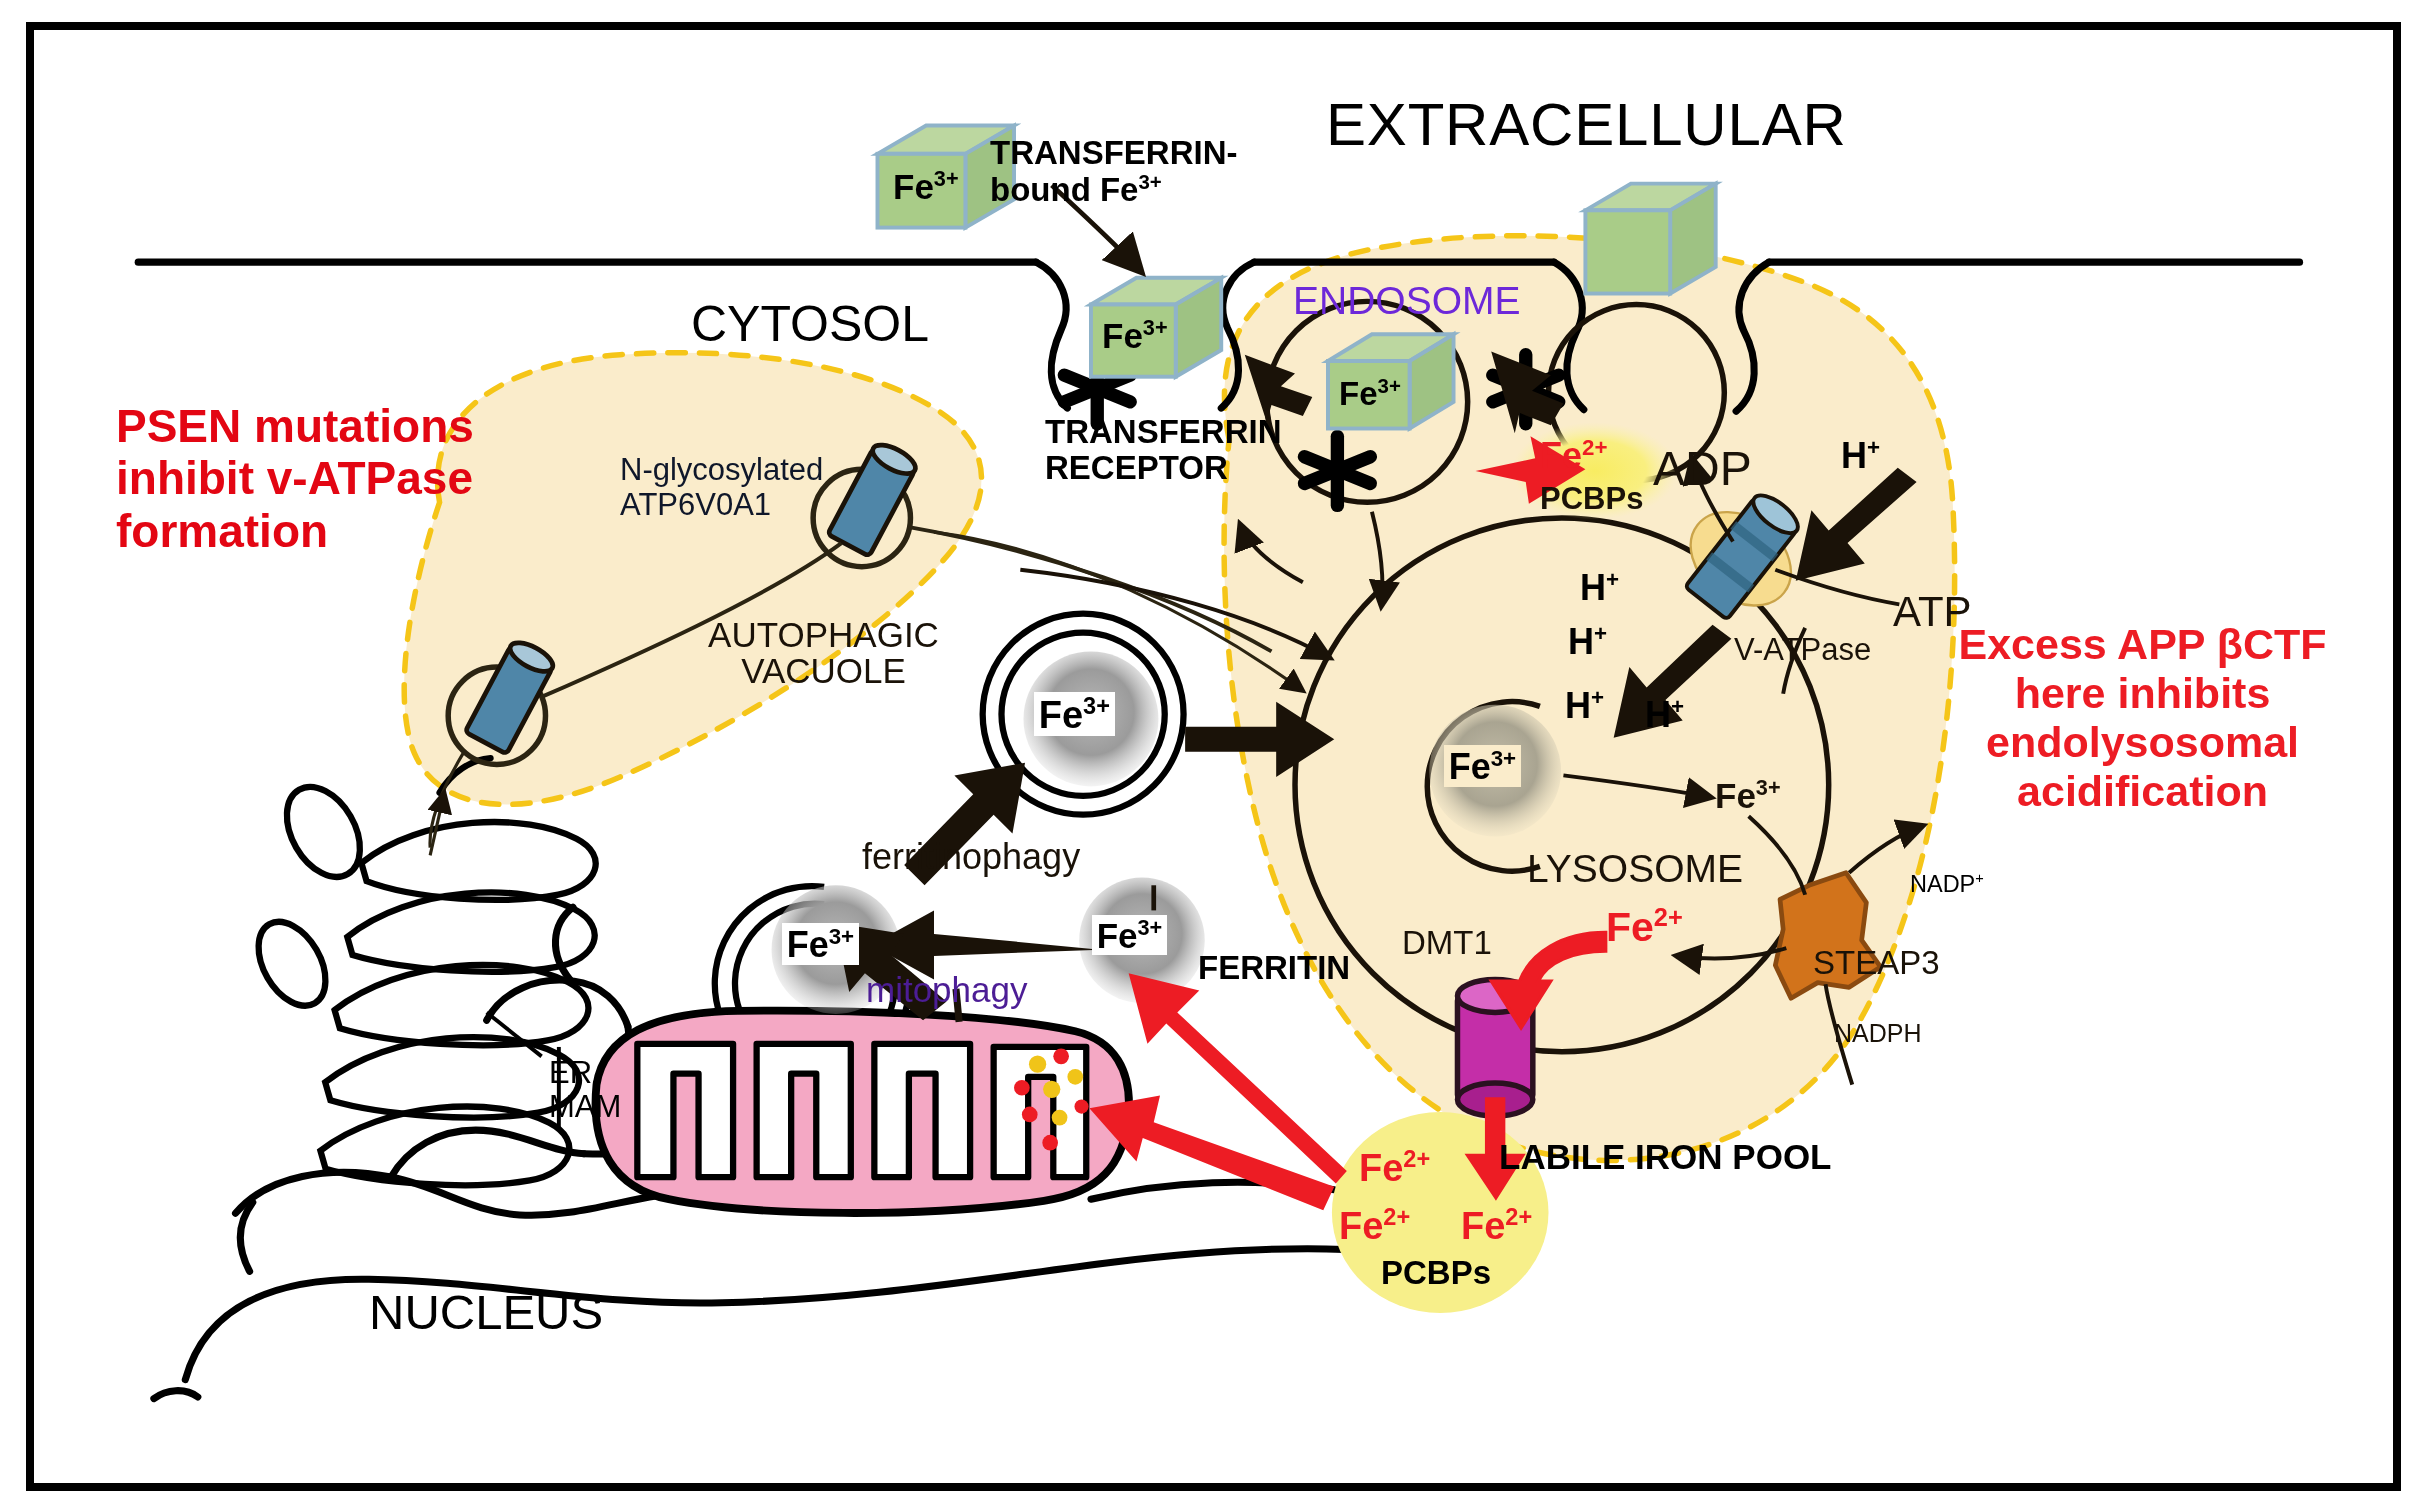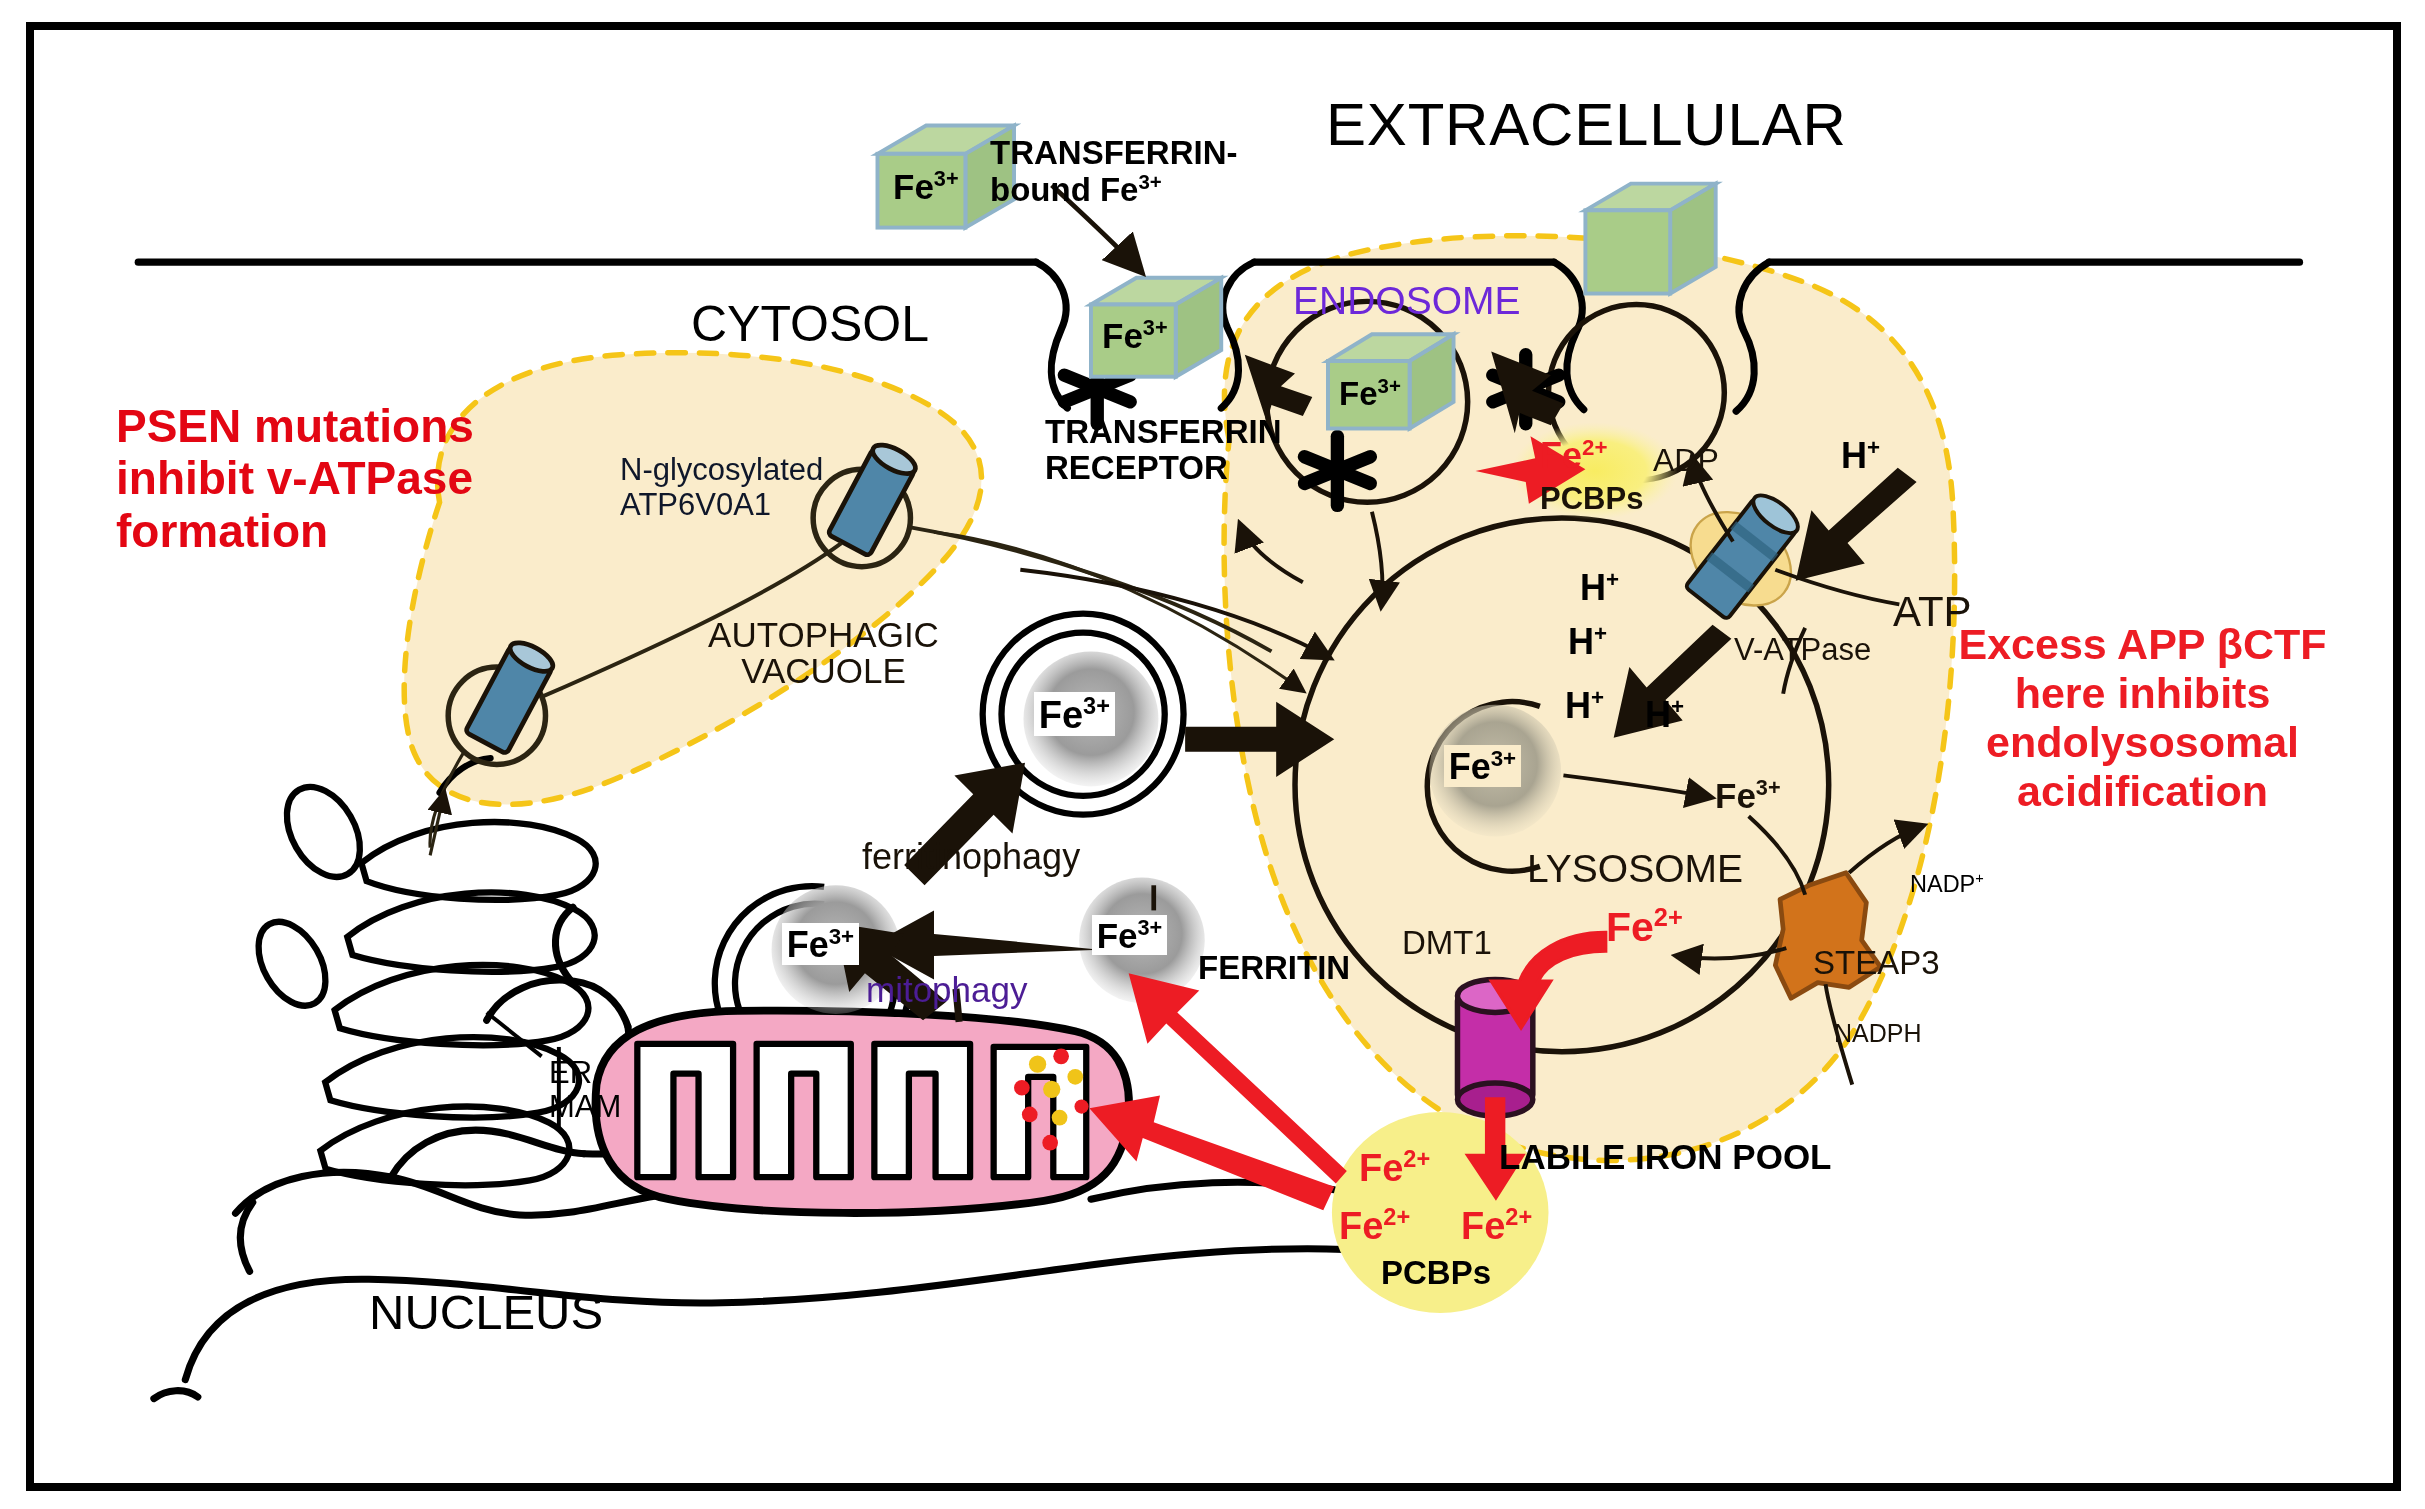--- a/index.html
+++ b/index.html
@@ -358,21 +358,21 @@
   <div class="lbl cap" style="left:1813px;top:946px;font-size:33px;color:#1a1208;text-align:center;">STEAP3</div>
 
   <div class="lbl cap" style="left:1910px;top:871px;font-size:23.5px;color:#000000;"><span>NADP</span><span class="sup">+</span></div>
 
   <div class="lbl cap" style="left:1816px;top:1020px;font-size:25px;color:#1a1208;margin-left:18px;">NADPH</div>
 
   <div class="lbl cap" style="left:1734px;top:634px;font-size:31px;color:#1a1208;">V-ATPase</div>
 
   <div class="lbl cap" style="left:1861px;top:590px;font-size:42px;color:#1a1208;margin-left:32px;">ATP</div>
 
-  <div class="lbl cap" style="left:1653px;top:444px;font-size:32px;color:#1a1208;">ADP</div>
+  <div class="lbl cap" style="left:1653px;top:444px;font-size:48px;color:#1a1208;">ADP</div>
 
   <div class="lbl cap" style="left:1499px;top:1139px;font-size:35px;font-weight:bold;">LABILE IRON POOL</div>
 
   <div class="lbl cap" style="left:1540px;top:483px;font-size:31px;font-weight:bold;color:#1a1208;">PCBPs</div>
 
   <div class="lbl cap" style="left:1381px;top:1256px;font-size:33px;font-weight:bold;color:#000;">PCBPs</div>
 
   <div class="lbl cap" style="left:893px;top:168px;font-size:35px;font-weight:bold;"><span>Fe</span><span class="sup">3+</span></div>
 
   <div class="lbl cap" style="left:1102px;top:317px;font-size:35px;font-weight:bold;"><span>Fe</span><span class="sup">3+</span></div>

